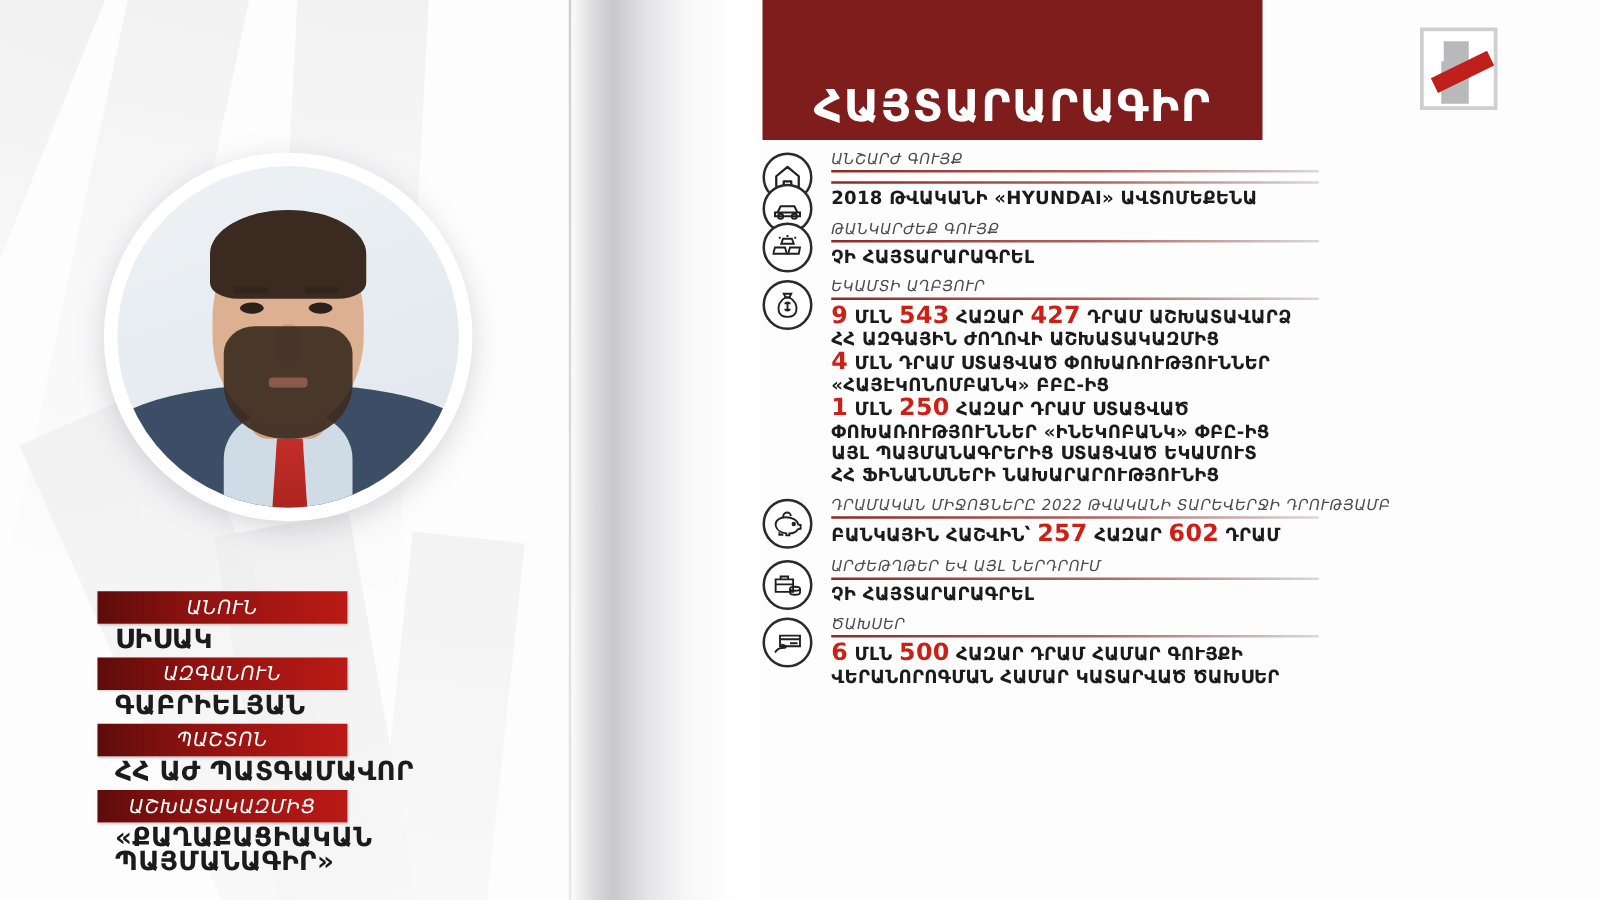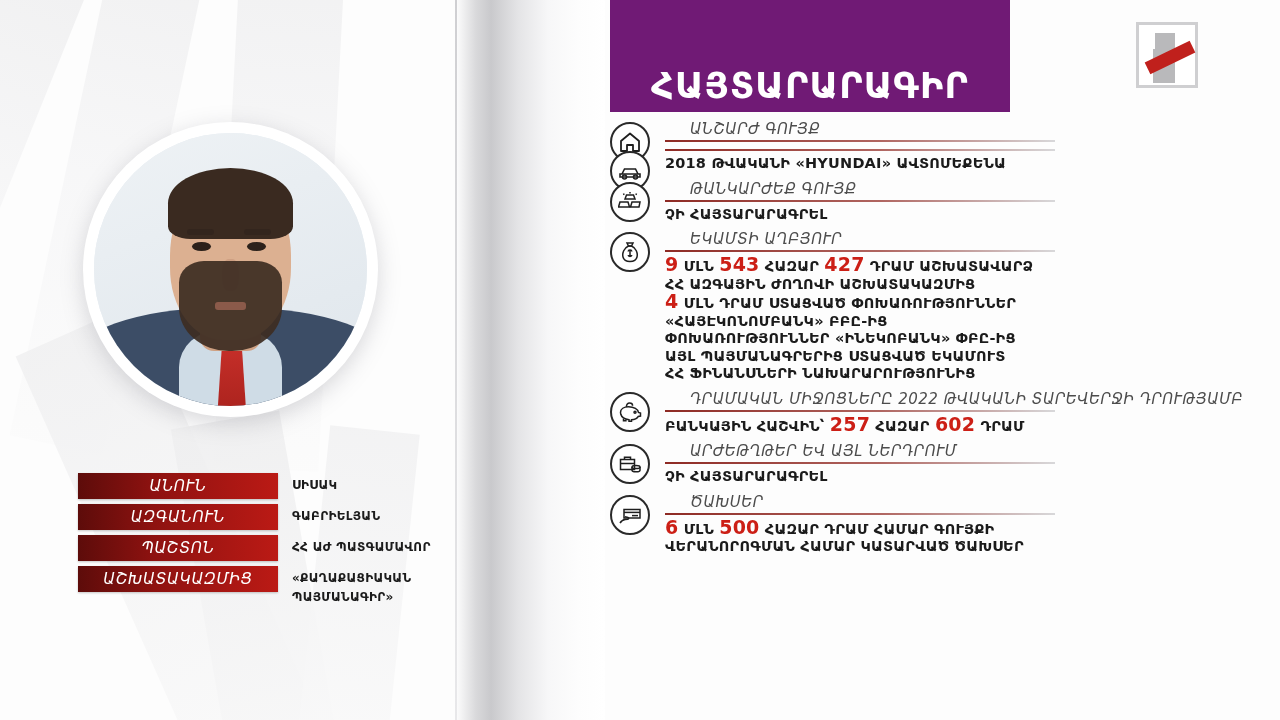--- a/index.html
+++ b/index.html
@@ -134,48 +134,48 @@
            background: #2c211b; border-radius: 50%; }
   .p-eye.l { left: 36%; } .p-eye.r { left: 56%; }
   .p-brow { position: absolute; top: 35%; width: 10%; height: 2.4%;
             background: #33251d; border-radius: 3px; }
   .p-brow.l { left: 34%; } .p-brow.r { left: 55%; }
   .p-nose { position: absolute; left: 47%; top: 46%; width: 6%; height: 12%;
             background: #cfa083; border-radius: 40%; }
 
   
   .id-block { position: absolute; left: 78px; top: 473px; width: 400px; }
-  .id-row { display: flex; align-items: flex-start; margin-bottom: 5px; }
+  .id-row { display: flex; align-items: flex-start; margin-bottom: 5px; flex-direction: column; }
   .id-label {
     width: 200px; height: 26px;
     background: linear-gradient(90deg,#5d0c0a 0%, #8e1210 38%, #bb1a15 100%);
     color: #ffffff;
     font-style: italic;
     font-size: 15.5px;
     letter-spacing: .6px;
     display: flex; align-items: center; justify-content: center;
     flex: none;
     box-shadow: 0 1px 2px rgba(0,0,0,.22);
   }
   .id-value {
     padding-left: 14px;
     color: #1b1b1b;
     font-weight: bold;
-    font-size: 12px;
+    font-size: 21px;
     line-height: 19px;
     letter-spacing: .3px;
     padding-top: 3px;
     white-space: pre-line;
   }
 
   
   .title-banner {
     position: absolute; left: 610px; top: 0;
     width: 400px; height: 112px;
-    background: #701a75;
+    background: #7f1d1d;
     display: flex; align-items: flex-end; justify-content: center;
     padding-bottom: 6px;
   }
   .title-text {
     color: #ffffff;
     font-size: 35px;
     font-weight: bold;
     letter-spacing: 1.2px;
   }
 
@@ -188,26 +188,25 @@
     width: 40px; height: 40px;
     border-radius: 50%;
     border: 2px solid #2a2a2a;
     display: flex; align-items: center; justify-content: center;
     background: #ffffff;
   }
   .sec-icon svg { width: 24px; height: 24px; }
 
   .sec-head {
     font-style: italic;
-    font-size: 15px;
+    font-size: 12px;
     color: #4c4c4c;
     letter-spacing: .5px;
     padding-bottom: 2px;
     white-space: nowrap;
-    margin-left: 25px;
   }
   .sec-rule {
     height: 2px; width: 390px;
     background: linear-gradient(90deg,#8e2a24 0%, #b06560 55%, #d8d8da 100%);
     margin-bottom: 4px;
   }
   .sec-body {
     font-size: 14.5px;
     font-weight: bold;
     color: #1b1b1b;
@@ -330,20 +329,21 @@
             <path d="M12 10 v7 M10.2 11.4 a1.8 1.4 0 0 1 3.6 0 M10.2 15 a1.8 1.4 0 0 0 3.6 0"></path>
           </svg>
         </div>
         <div class="sec-head">ԵԿԱՄՏԻ ԱՂԲՅՈՒՐ</div>
         <div class="sec-rule"></div>
         <div class="sec-body">
           <div><span class="lead">9</span><span> ՄԼՆ </span><span class="big">543</span><span> ՀԱԶԱՐ </span><span class="big">427</span><span> ԴՐԱՄ ԱՇԽԱՏԱՎԱՐՁ</span></div>
           <div><span>ՀՀ ԱԶԳԱՅԻՆ ԺՈՂՈՎԻ ԱՇԽԱՏԱԿԱԶՄԻՑ</span></div>
           <div><span class="lead">4</span><span> ՄԼՆ ԴՐԱՄ ՍՏԱՑՎԱԾ ՓՈԽԱՌՈՒԹՅՈՒՆՆԵՐ</span></div>
           <div><span>«ՀԱՅԷԿՈՆՈՄԲԱՆԿ» ԲԲԸ-ԻՑ</span></div>
+          <div><span class="lead">1</span><span> ՄԼՆ </span><span class="big">250</span><span> ՀԱԶԱՐ ԴՐԱՄ ՍՏԱՑՎԱԾ</span></div>
           <div><span>ՓՈԽԱՌՈՒԹՅՈՒՆՆԵՐ «ԻՆԵԿՈԲԱՆԿ» ՓԲԸ-ԻՑ</span></div>
           <div><span>ԱՅԼ ՊԱՅՄԱՆԱԳՐԵՐԻՑ ՍՏԱՑՎԱԾ ԵԿԱՄՈՒՏ</span></div>
           <div><span>ՀՀ ՖԻՆԱՆՍՆԵՐԻ ՆԱԽԱՐԱՐՈՒԹՅՈՒՆԻՑ</span></div>
         </div>
       </div>
       <div class="sec">
         <div class="sec-icon">
           <svg viewBox="0 0 24 24" fill="none" stroke="#1f1f1f" stroke-width="1.5">
             <path d="M2.5 12.5 C2.5 9 6 6.8 10.5 6.8 C16 6.8 20 9.3 20.5 12.5 L22.5 13 v3 l-2.2 .4 C19 18.6 16.5 19.8 13.5 19.8 v1.5 h-2.5 v-1.6 C7 19.2 3.5 17 2.8 14.3 Z"></path>
             <circle cx="17" cy="12.2" r="1"></circle>

